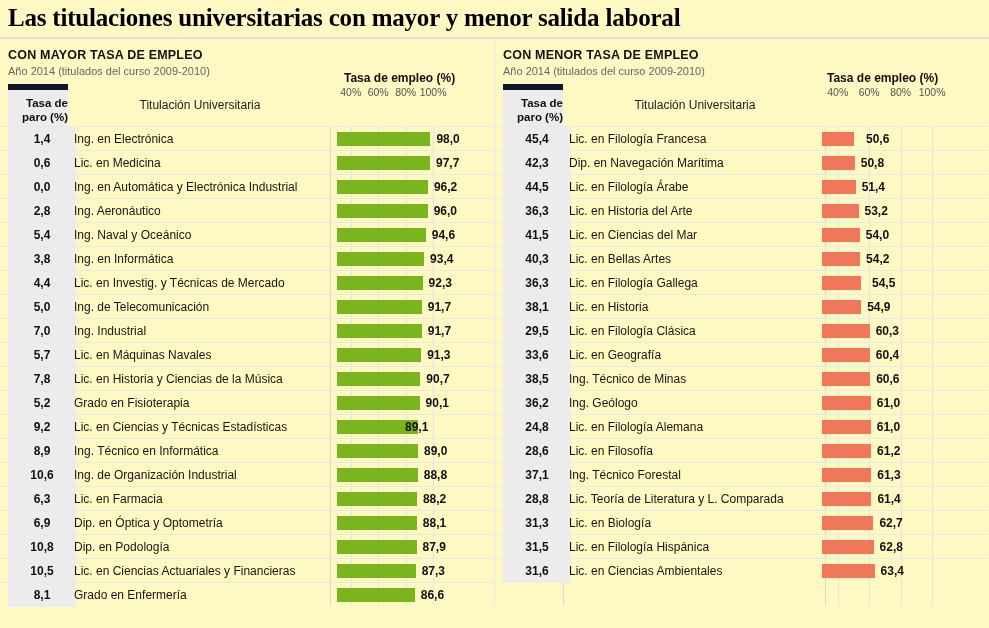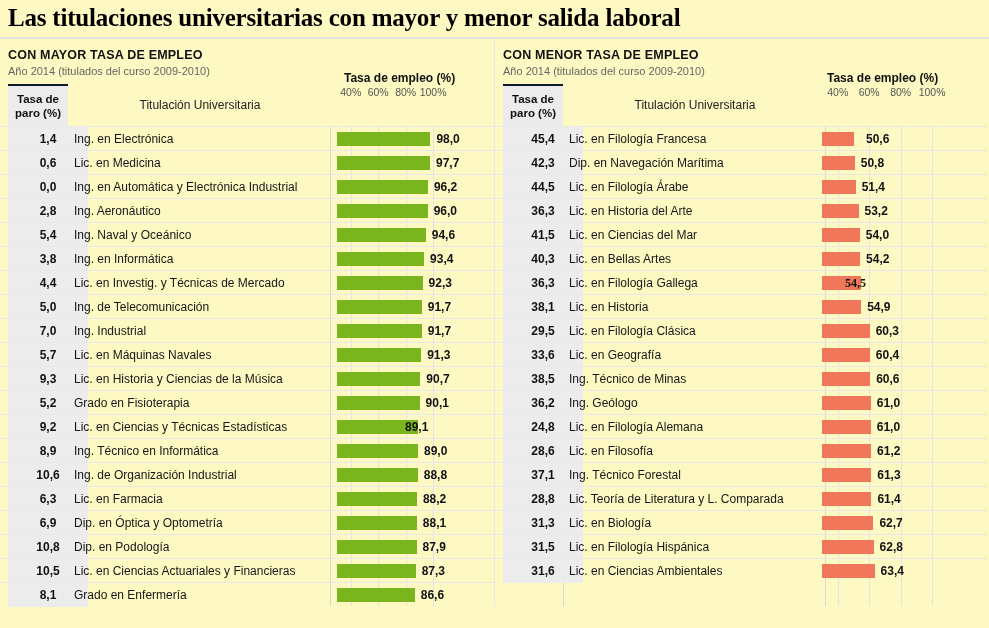--- a/index.html
+++ b/index.html
@@ -69,25 +69,25 @@
     position: relative;
     height: 42px;
     margin-top: 7px;
   }
   .th-paro {
     position: absolute;
     left: 8px; top: 0;
     width: 60px;
     height: 42px;
     background: #ececec;
-    border-top: 2px solid #0f172a;
+    border-top: 6px solid #0f172a;
     font-size: 11.5px;
     font-weight: bold;
     color: #111;
-    text-align: center;
+    text-align: right;
     line-height: 14px;
     padding-top: 6px;
   }
   .th-titulacion {
     position: absolute;
     left: 72px; top: 0;
     width: 256px;
     height: 42px;
     font-size: 12px;
     color: #222;
@@ -112,21 +112,21 @@
   .rows { position: relative; }
   .row {
     position: relative;
     height: 24px;
     border-top: 1px solid #e8e8e8;
   }
   .row:first-child { border-top: 1px solid #d5d5d5; }
   .cell-paro {
     position: absolute;
     left: 8px; top: 0;
-    width: 80px; height: 24px;
+    width: 68px; height: 24px;
     background: #ececec;
     font-size: 12px;
     font-weight: bold;
     color: #111;
     text-align: center;
     line-height: 24px;
   }
   .cell-name {
     position: absolute;
     left: 74px; top: 0;
@@ -253,21 +253,21 @@
             <div class="bar" style="left: 337px; width: 84.7347px; background: rgb(122, 181, 29);"></div>
             <div class="bar-label" style="left: 427.735px;">91,7</div>
           </div>
           <div class="row">
             <div class="cell-paro">5,7</div>
             <div class="cell-name">Lic. en Máquinas Navales</div>
             <div class="bar" style="left: 337px; width: 84.1853px; background: rgb(122, 181, 29);"></div>
             <div class="bar-label" style="left: 427.185px;">91,3</div>
           </div>
           <div class="row">
-            <div class="cell-paro">9,3</div>
+            <div class="cell-paro">7,8</div>
             <div class="cell-name">Lic. en Historia y Ciencias de la Música</div>
             <div class="bar" style="left: 337px; width: 83.3613px; background: rgb(122, 181, 29);"></div>
             <div class="bar-label" style="left: 426.361px;">90,7</div>
           </div>
           <div class="row">
             <div class="cell-paro">5,2</div>
             <div class="cell-name">Grado en Fisioterapia</div>
             <div class="bar" style="left: 337px; width: 82.5373px; background: rgb(122, 181, 29);"></div>
             <div class="bar-label" style="left: 425.537px;">90,1</div>
           </div>
@@ -378,21 +378,21 @@
           <div class="row">
             <div class="cell-paro">40,3</div>
             <div class="cell-name">Lic. en Bellas Artes</div>
             <div class="bar" style="left: 327px; width: 38.0747px; background: rgb(240, 119, 90);"></div>
             <div class="bar-label" style="left: 371.075px;">54,2</div>
           </div>
           <div class="row">
             <div class="cell-paro">36,3</div>
             <div class="cell-name">Lic. en Filología Gallega</div>
             <div class="bar" style="left: 327px; width: 38.5467px; background: rgb(240, 119, 90);"></div>
-            <div class="bar-label" style="left: 350px; font-family: Liberation Serif, serif;">54,5</div>
+            <div class="bar-label" style="left: 377px;">54,5</div>
           </div>
           <div class="row">
             <div class="cell-paro">38,1</div>
             <div class="cell-name">Lic. en Historia</div>
             <div class="bar" style="left: 327px; width: 39.176px; background: rgb(240, 119, 90);"></div>
             <div class="bar-label" style="left: 372.176px;">54,9</div>
           </div>
           <div class="row">
             <div class="cell-paro">29,5</div>
             <div class="cell-name">Lic. en Filología Clásica</div>

